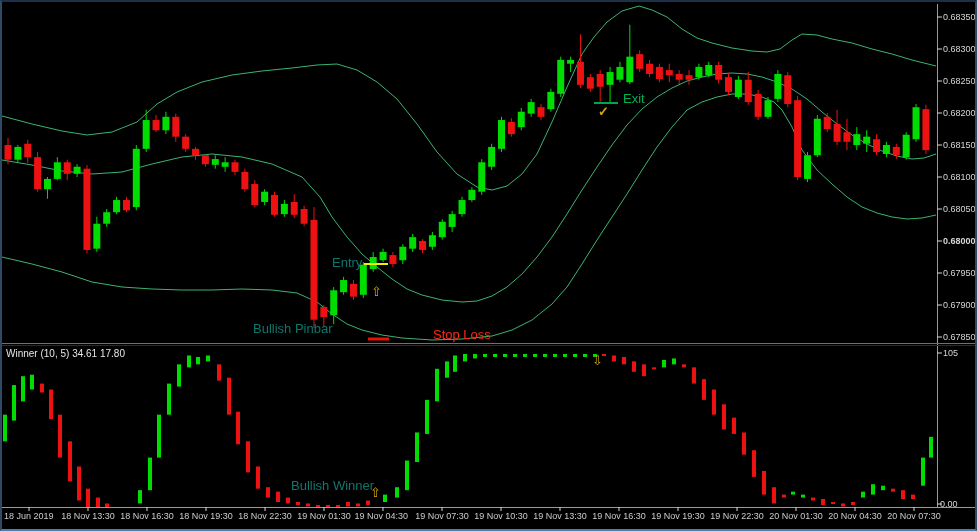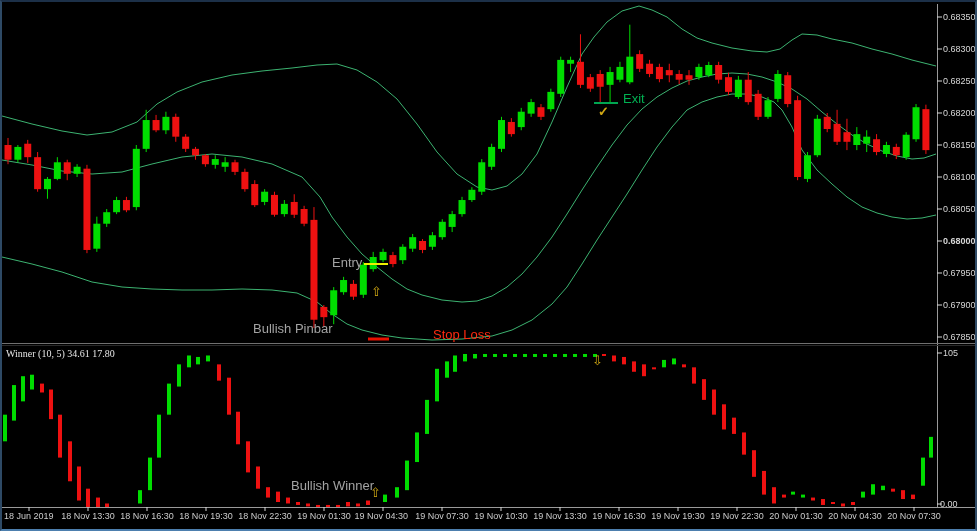--- a/index.html
+++ b/index.html
@@ -3,25 +3,25 @@
 <meta charset="utf-8">
 <style>
   html,body{margin:0;padding:0;background:#666;}
   .win{position:relative;width:977px;height:531px;background:#000;overflow:hidden;
        border-top:2px solid #1c3048;border-left:2px solid #2e4a66;border-right:2px solid #2e4a66;
        border-bottom:2px solid #4d7fae;box-sizing:border-box;
        font-family:"Liberation Sans",sans-serif;}
   svg{position:absolute;left:0;top:0;}
   .txt{position:absolute;white-space:nowrap;}
   .hdr{left:4px;top:5px;font-size:10px;font-weight:bold;color:#efefef;letter-spacing:.2px;}
-  .ind-hdr{left:4px;top:346px;font-size:10px;color:#e6e6e6;font-family:Liberation Serif, serif;}
+  .ind-hdr{left:4px;top:346px;font-size:10px;color:#e6e6e6;}
   .plabel{left:941px;width:34px;font-size:9px;color:#d6d6d6;height:10px;line-height:10px;}
   .tlabel{top:509px;font-size:9px;color:#cccccc;height:11px;line-height:11px;}
   .ann{font-size:13px;}
-  .gold{color:#a3a3a3;}
+  .gold{color:#0f766e;}
   .red{color:#ff2a10;}
   .green{color:#00b052;}
   .arrow{font-size:13px;color:#cfa713;line-height:12px;}
   .check{font-size:13px;color:#cfa713;font-weight:bold;}
 </style>
 </head>
 <body>
 
 <div class="win">
   <svg id="gfx" width="977" height="531">

